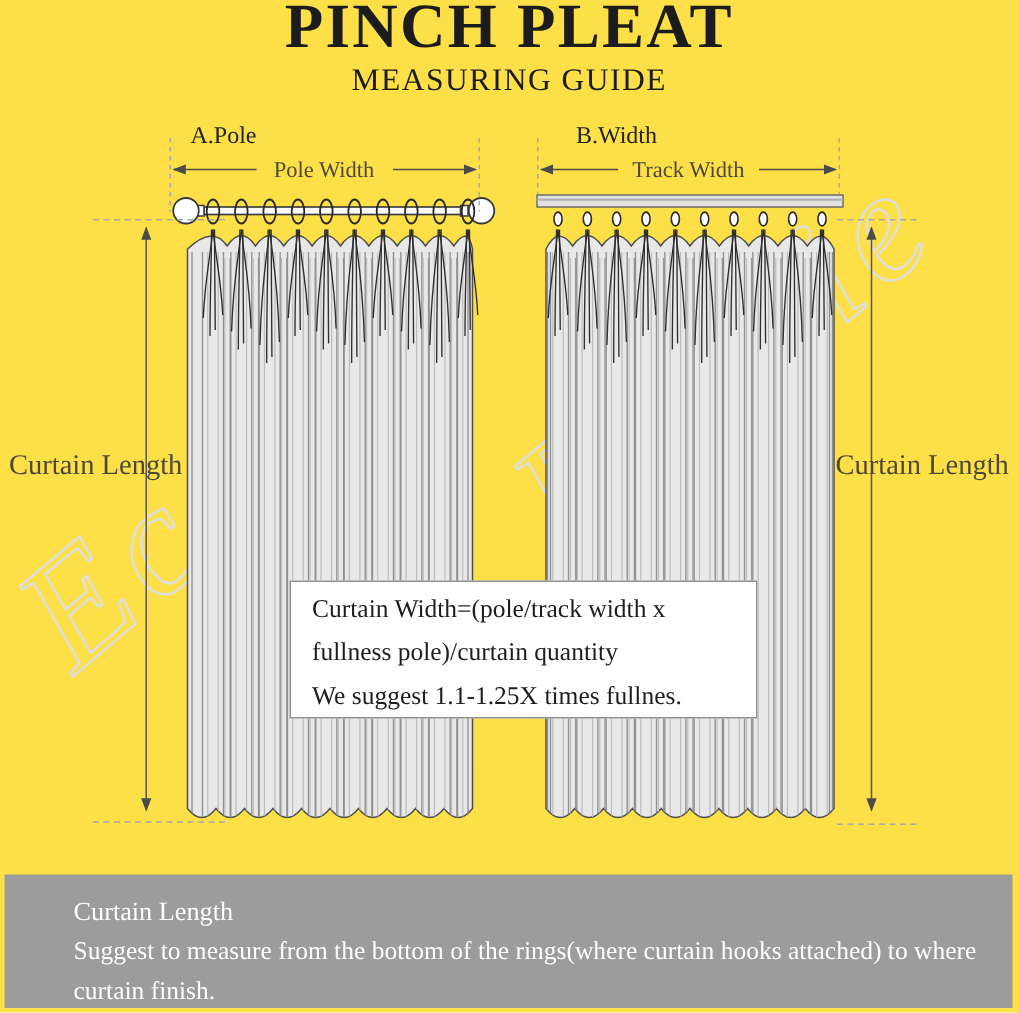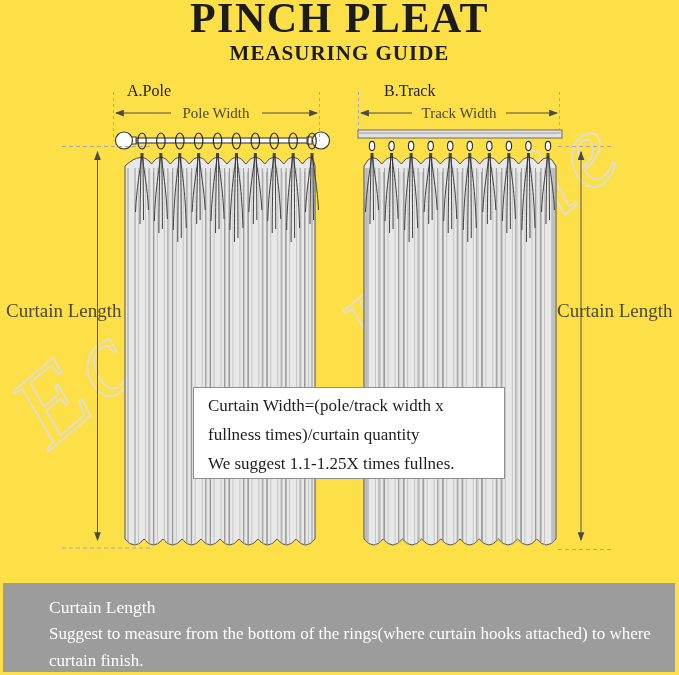--- a/index.html
+++ b/index.html
@@ -9,21 +9,21 @@
     background:#fde047;
   }
   .stage *{box-sizing:border-box;}
   .title{
     position:absolute;top:-6px;left:0;width:679px;text-align:center;
     font-size:42px;font-weight:bold;color:var(--ink,#1c1c1c);
     letter-spacing:1.5px;margin:0;
   }
   .subtitle{
     position:absolute;top:41px;left:0;width:679px;text-align:center;
-    font-size:21px;font-weight:bold;color:var(--ink,#1c1c1c);
+    font-size:21px;font-weight:normal;color:var(--ink,#1c1c1c);
     letter-spacing:1px;margin:0;
   }
   .panel-label{
     position:absolute;top:82px;font-size:16px;color:#222;white-space:nowrap;
   }
   .panel-label.a{left:127px;}
   .panel-label.b{left:384px;}
   .len-label{
     position:absolute;top:300px;font-size:19px;color:var(--accent-text,#4d4839);
     white-space:nowrap;
@@ -335,28 +335,28 @@
         <line x1="558" y1="146.5" x2="612" y2="146.5" stroke="#a8a8a8" stroke-width="1" stroke-dasharray="4 3"></line>
         <line x1="581" y1="152" x2="581" y2="540" stroke="#555555" stroke-width="1" marker-start="url(#arrow)" marker-end="url(#arrow)"></line>
         <line x1="558" y1="549.5" x2="614" y2="549.5" stroke="#a8a8a8" stroke-width="1" stroke-dasharray="4 3"></line>
       </g>
 
     <text class="width-label" x="216" y="118" text-anchor="middle">Pole Width</text>
     <text class="width-label" x="459" y="118" text-anchor="middle">Track Width</text>
   </svg>
 
   <div class="panel-label a">A.Pole</div>
-  <div class="panel-label b">B.Track</div>
+  <div class="panel-label b">B.Width</div>
 
   <div class="len-label left">Curtain Length</div>
   <div class="len-label right">Curtain Length</div>
 
   <div class="formula-box">
     <div>Curtain Width=(pole/track width x</div>
-    <div>fullness times)/curtain quantity</div>
+    <div>fullness pole)/curtain quantity</div>
     <div>We suggest 1.1-1.25X times fullnes.</div>
   </div>
 
   <div class="footer">
     <div class="f-head">Curtain Length</div>
     <div class="f-body">Suggest to measure from the bottom of the rings(where curtain hooks attached) to where curtain finish.</div>
   </div>
 
 </div>
 

